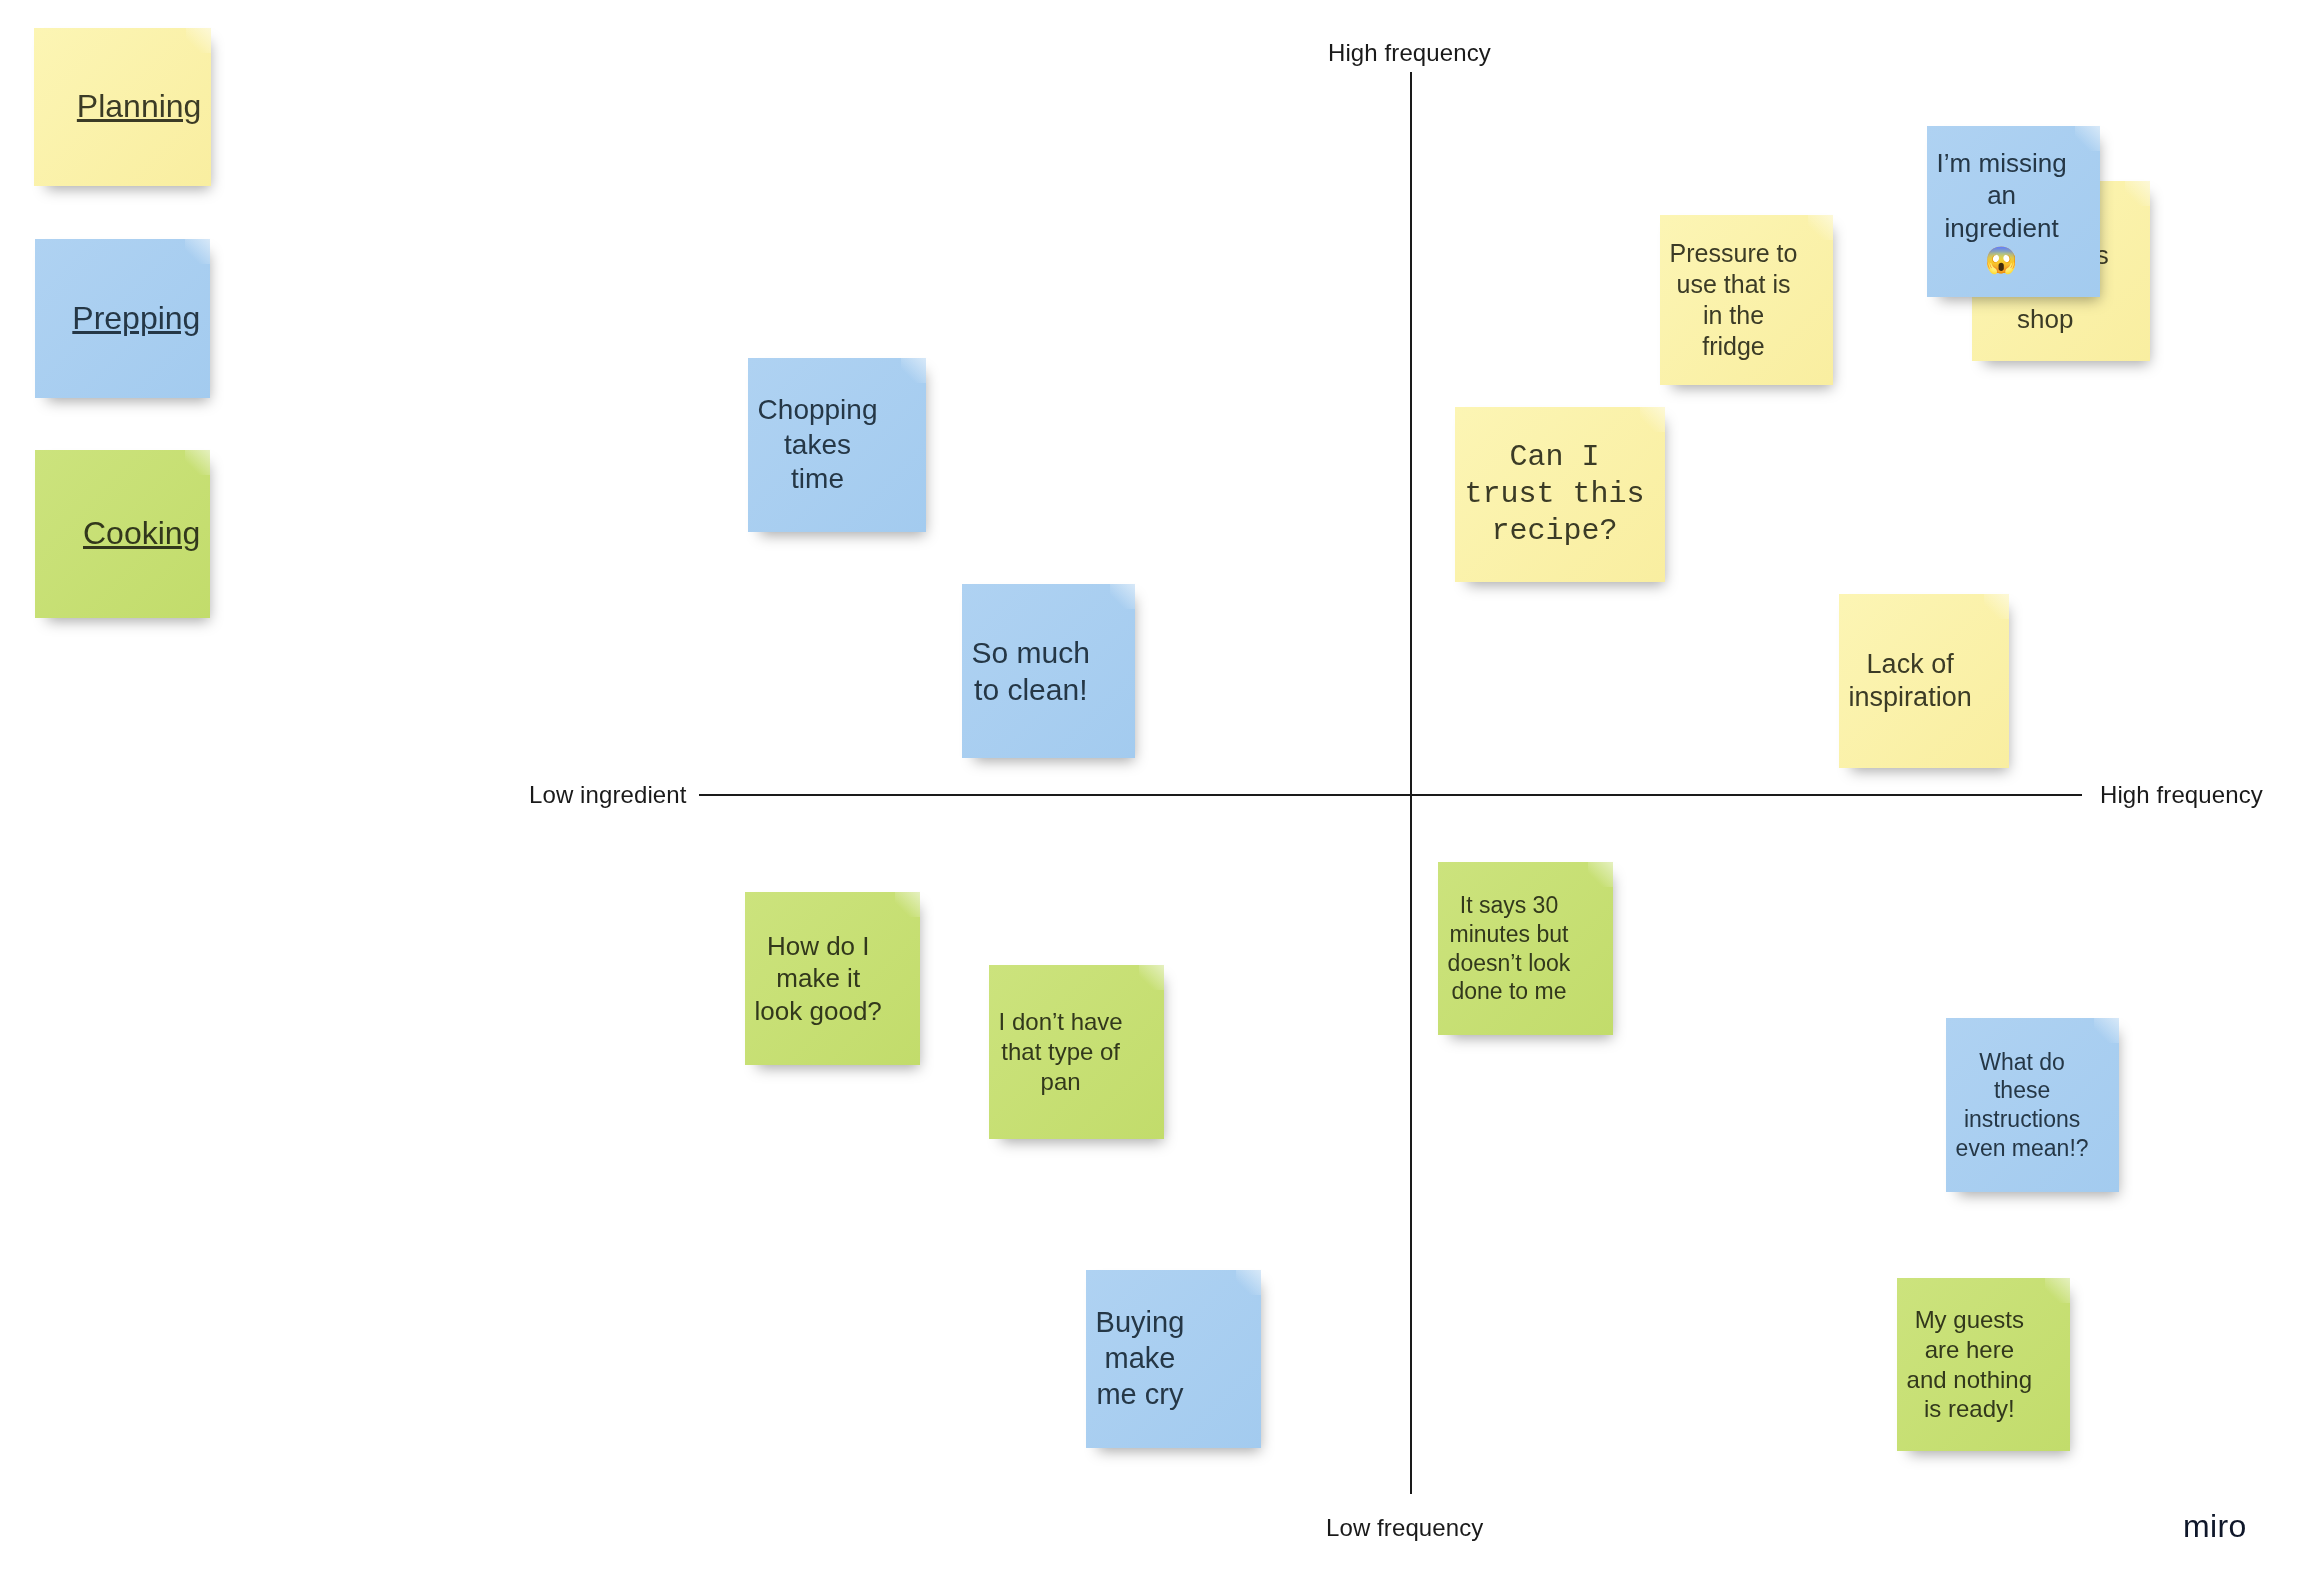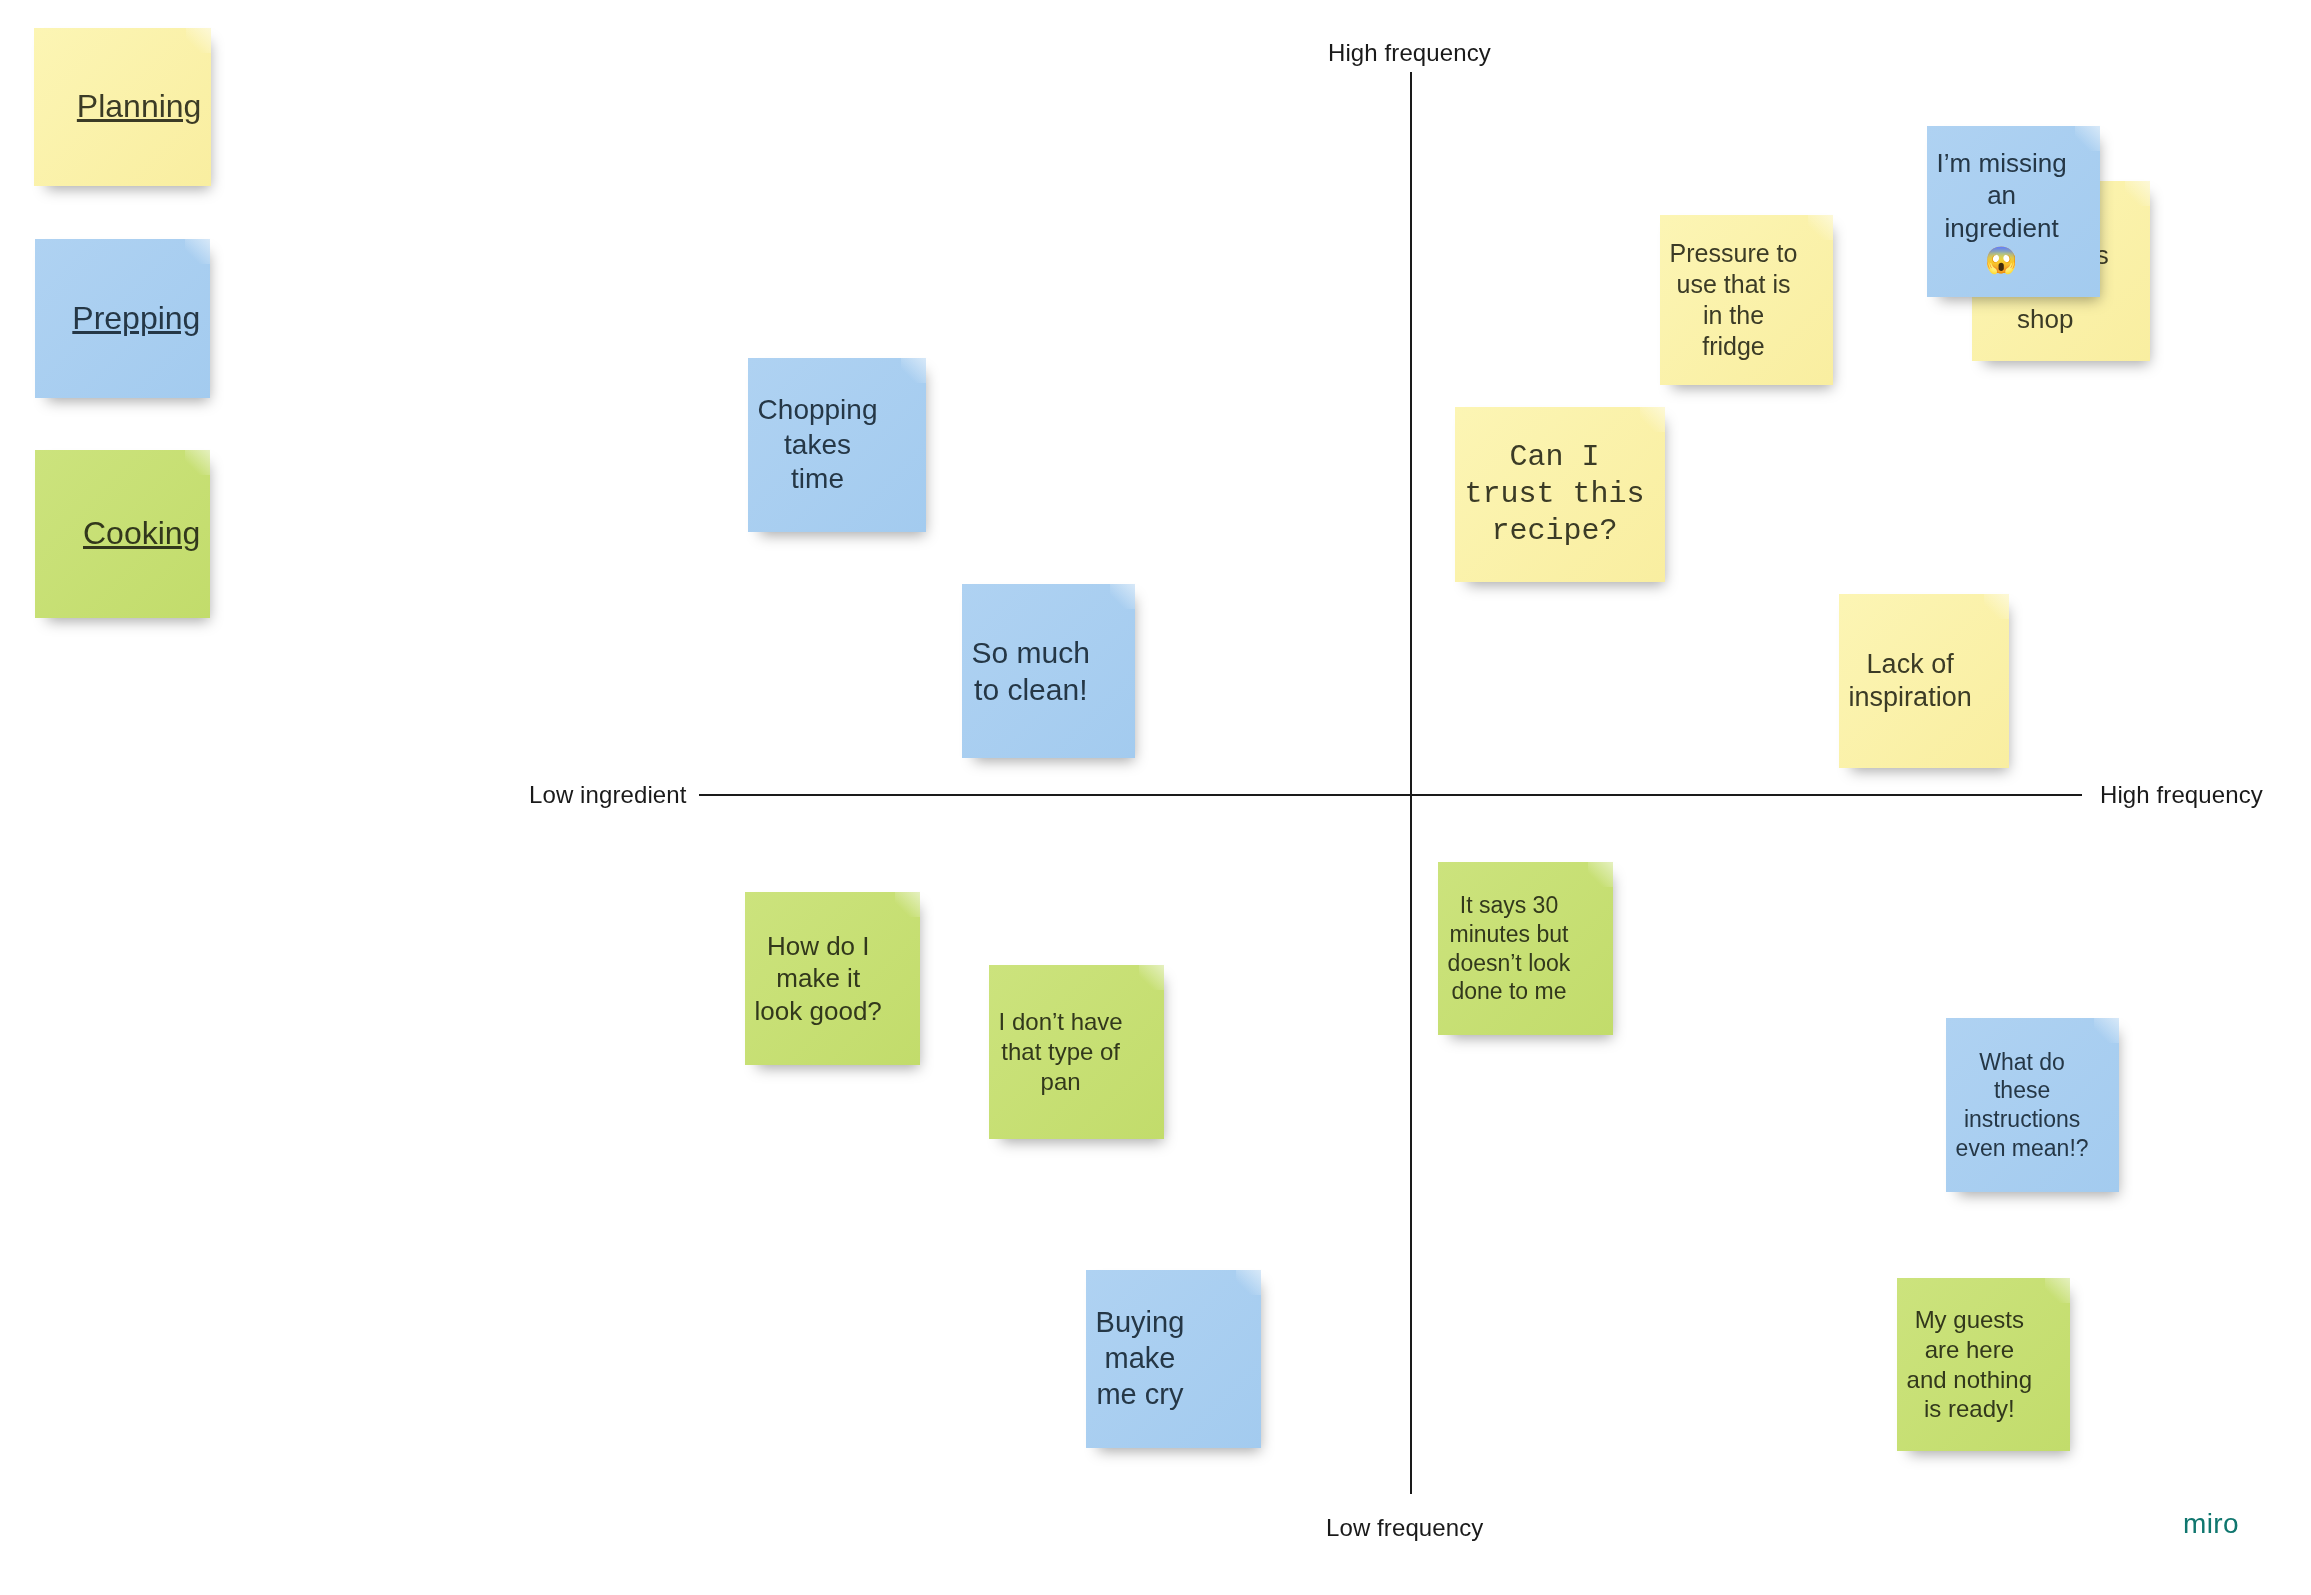--- a/index.html
+++ b/index.html
@@ -84,22 +84,22 @@
   .legend-note {
     justify-content: flex-end;
     padding-left: 15.4px;
     font-size: 32px;
     text-decoration: underline;
   }
 
   
   .watermark {
     position: absolute;
-    font-size: 28px;
-    color: #0f766e;
+    font-size: 32px;
+    color: #0f172a;
     letter-spacing: 0.4px;
     font-weight: 400;
   }
 </style>
 </head>
 <body>
 
 <div id="board">
 
   <div class="axis-v" style="left:1410px; top:72px; height:1422px;"></div>

